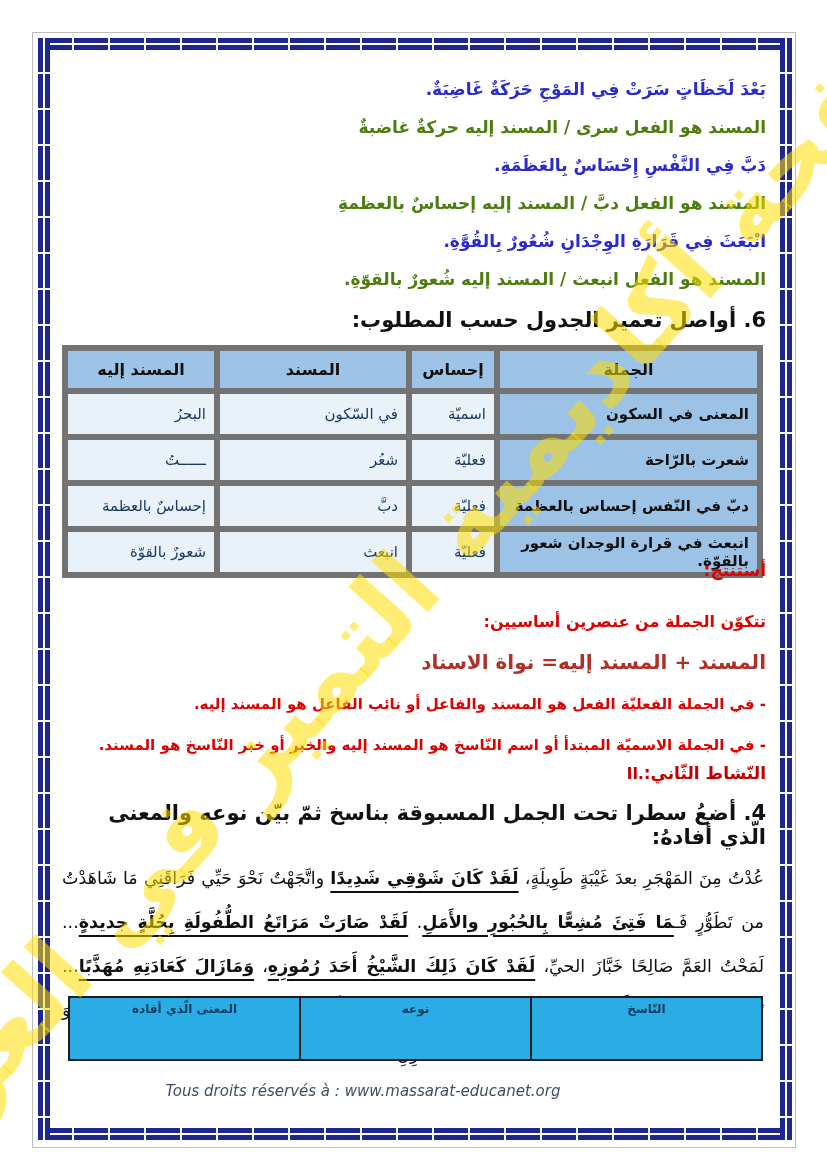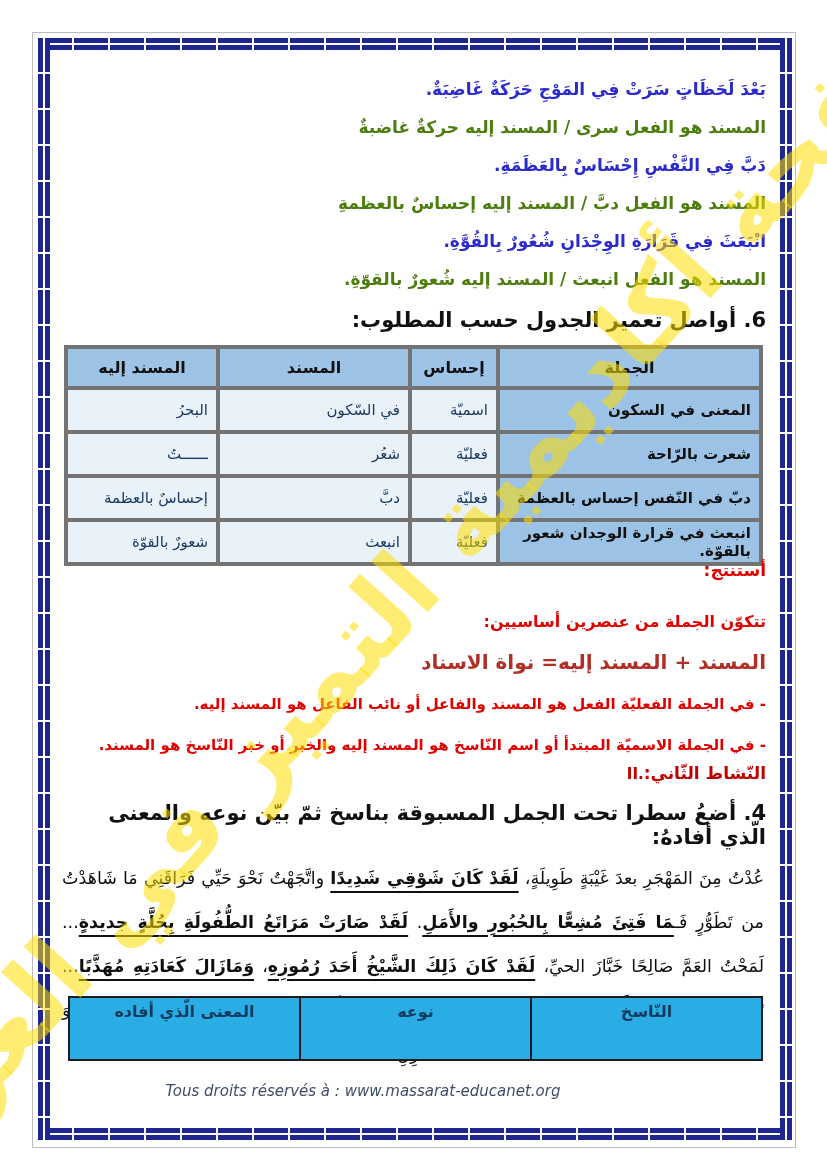--- a/index.html
+++ b/index.html
@@ -41,21 +41,21 @@
   .intro .line:nth-child(4){padding-left:26px;}
   .intro .line:nth-child(5){padding-left:146px;}
   .intro .line:nth-child(6){padding-left:18px;}
 
   .h-black{position:absolute;right:0;left:0;font-size:21px;font-weight:bold;color:#111111;text-align:right;}
   .h6{top:308px;padding-left:18px;}
   .h4{top:801px;padding-left:40px;}
 
   table{border-collapse:collapse;direction:rtl;}
   #table1{position:absolute;top:345px;right:3px;width:695px;table-layout:fixed;}
-  #table1 th,#table1 td{border:4px solid #737373;padding:0 8px;}
+  #table1 th,#table1 td{border:6px solid #737373;padding:0 8px;}
   #table1 th{height:37px;background:#9dc3e6;font-size:16px;font-weight:bold;color:#101010;text-align:center;}
   #table1 td{height:40px;font-size:15px;}
   #table1 td.jumla{background:#9cc2e5;font-weight:bold;color:#101010;text-align:right;}
   #table1 td.val{background:#e9f1f9;color:#17375e;text-align:right;}
   #table1 col.c-jumla{width:263px;}
   #table1 col.c-naw{width:88px;}
   #table1 col.c-mus{width:192px;}
   #table1 col.c-ilayh{width:152px;}
 
   .concl{position:absolute;right:0;left:0;text-align:right;font-weight:bold;}
@@ -68,21 +68,21 @@
 
   .activity{position:absolute;top:763px;right:0;left:0;text-align:right;font-size:17px;font-weight:bold;color:#c00000;}
   .activity .roman{font-size:15px;}
 
   .para{position:absolute;top:838px;right:2px;left:2px;font-size:17.5px;line-height:44px;
     color:#101010;text-align:justify;text-align-last:center;direction:rtl;}
   .para span.u{text-decoration:underline;text-decoration-thickness:1.5px;text-underline-offset:7px;font-weight:bold;}
 
   #table2{position:absolute;top:996px;right:3px;width:695px;table-layout:fixed;}
   #table2 th{border:2px solid #1c1c1c;height:56px;background:#29ade4;
-    font-size:16px;font-weight:bold;color:#123a5e;text-align:center;vertical-align:top;padding-top:4px;}
+    font-size:12px;font-weight:bold;color:#123a5e;text-align:center;vertical-align:top;padding-top:4px;}
 
   .footer{position:absolute;left:38px;top:1082px;width:650px;text-align:center;
     font-size:15px;font-style:italic;color:#3f4e66;z-index:4;}
 </style>
 </head>
 <body>
 
 <div class="page">
 
   <div class="outer-line"></div>

